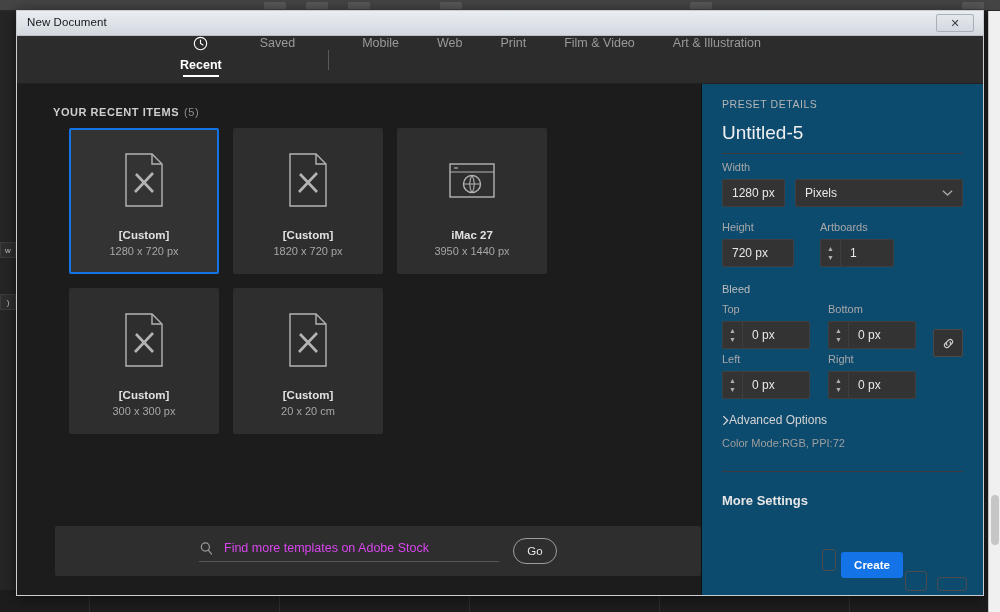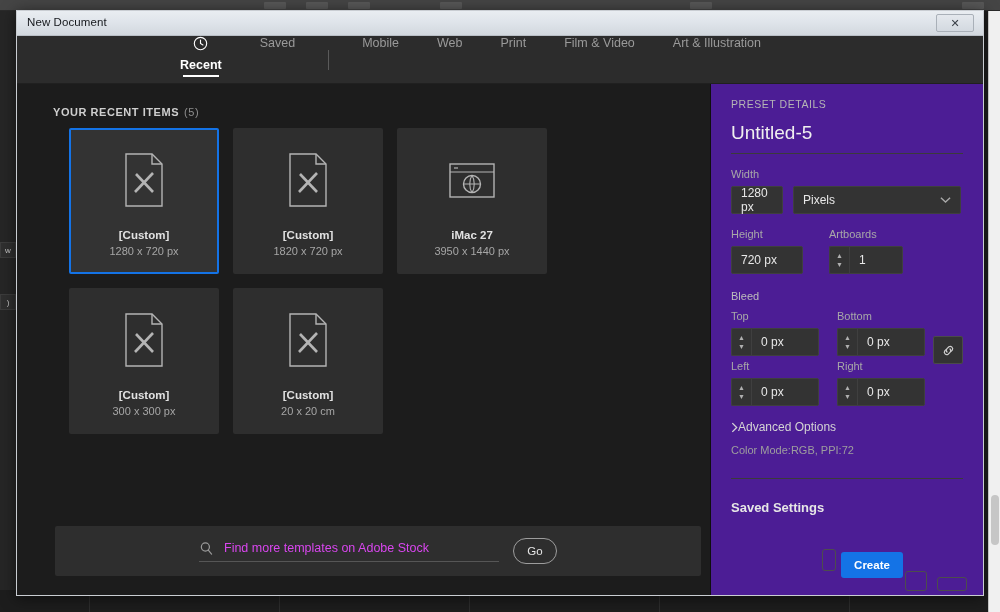--- a/index.html
+++ b/index.html
@@ -83,21 +83,21 @@
   .tab-sep { width:1px; height:20px; background:#5a5a5a; margin:0 14px; }
   .clock-ic { width:15px; height:15px; display:block; }
 
   
   .dlg-body { position:relative; height:512px; width:100%; display:flex; }
   .left-pane {
     position:relative; width:703px; height:100%;
     background:#1c1c1c; border-right:1px solid #0f0f0f;
   }
   .right-pane {
-    position:relative; flex:1; height:100%; background:#4c1d95;
+    position:relative; flex:1; height:100%; background:#0c4a6e;
     padding:14px 20px 0 20px;
   }
 
   
   .section-head {
     position:absolute; left:36px; top:22px;
     font-size:11px; color:#cfcfcf; font-weight:bold; letter-spacing:.55px;
   }
   .section-head .count { color:#8e8e8e; font-weight:normal; margin-left:5px; }
   .cards { position:absolute; left:36px; top:44px; display:flex; flex-wrap:wrap; gap:14px; width:620px;padding-left:16px; }
@@ -353,24 +353,24 @@
         </div>
       </div>
     </div>
 
     <div class="right-pane">
 
       <div class="preset-head">PRESET DETAILS</div>
 
       <div class="preset-name">Untitled-5</div>
 
-      <div style="margin-top:14px">
+      <div style="margin-top:7px">
         <div class="fld-label">Width</div>
         <div class="row" style="gap:10px">
-          <div class="txtbox" style="width:52px">1280 px</div>
+          <div class="txtbox" style="width:63px">1280 px</div>
           <div class="selbox" style="width:168px">
             <span>Pixels</span>
             <svg width="11" height="8" viewBox="0 0 12 8">
               <path d="M1 1.6 6 6.2 11 1.6" fill="none" stroke="#a8a8a8" stroke-width="1.5"></path>
             </svg>
           </div>
         </div>
       </div>
 
       <div class="row" style="margin-top:14px; gap:20px; align-items:flex-end">
@@ -459,21 +459,21 @@
         <svg width="7" height="11" viewBox="0 0 8 12">
           <path d="M1.5 1 6.5 6 1.5 11" fill="none" stroke="#d4d4d4" stroke-width="1.5"></path>
         </svg>
         <span>Advanced Options</span>
       </div>
 
       <div class="colormode" style="margin-top:10px">Color Mode:RGB, PPI:72</div>
 
       <div class="divider" style="margin-top:22px"></div>
 
-      <div class="more-settings" style="margin-top:21px">Saved Settings</div>
+      <div class="more-settings" style="margin-top:21px">More Settings</div>
     </div>
   </div>
 
   <div class="ghost-btn" style="left:805px; top:538px; width:14px; height:22px"></div>
   <div class="create-btn">
     <span>Create</span>
   </div>
   <div class="ghost-btn" style="left:888px; top:560px; width:22px; height:20px"></div>
   <div class="ghost-btn" style="left:920px; top:566px; width:30px; height:14px"></div>
 </div>

